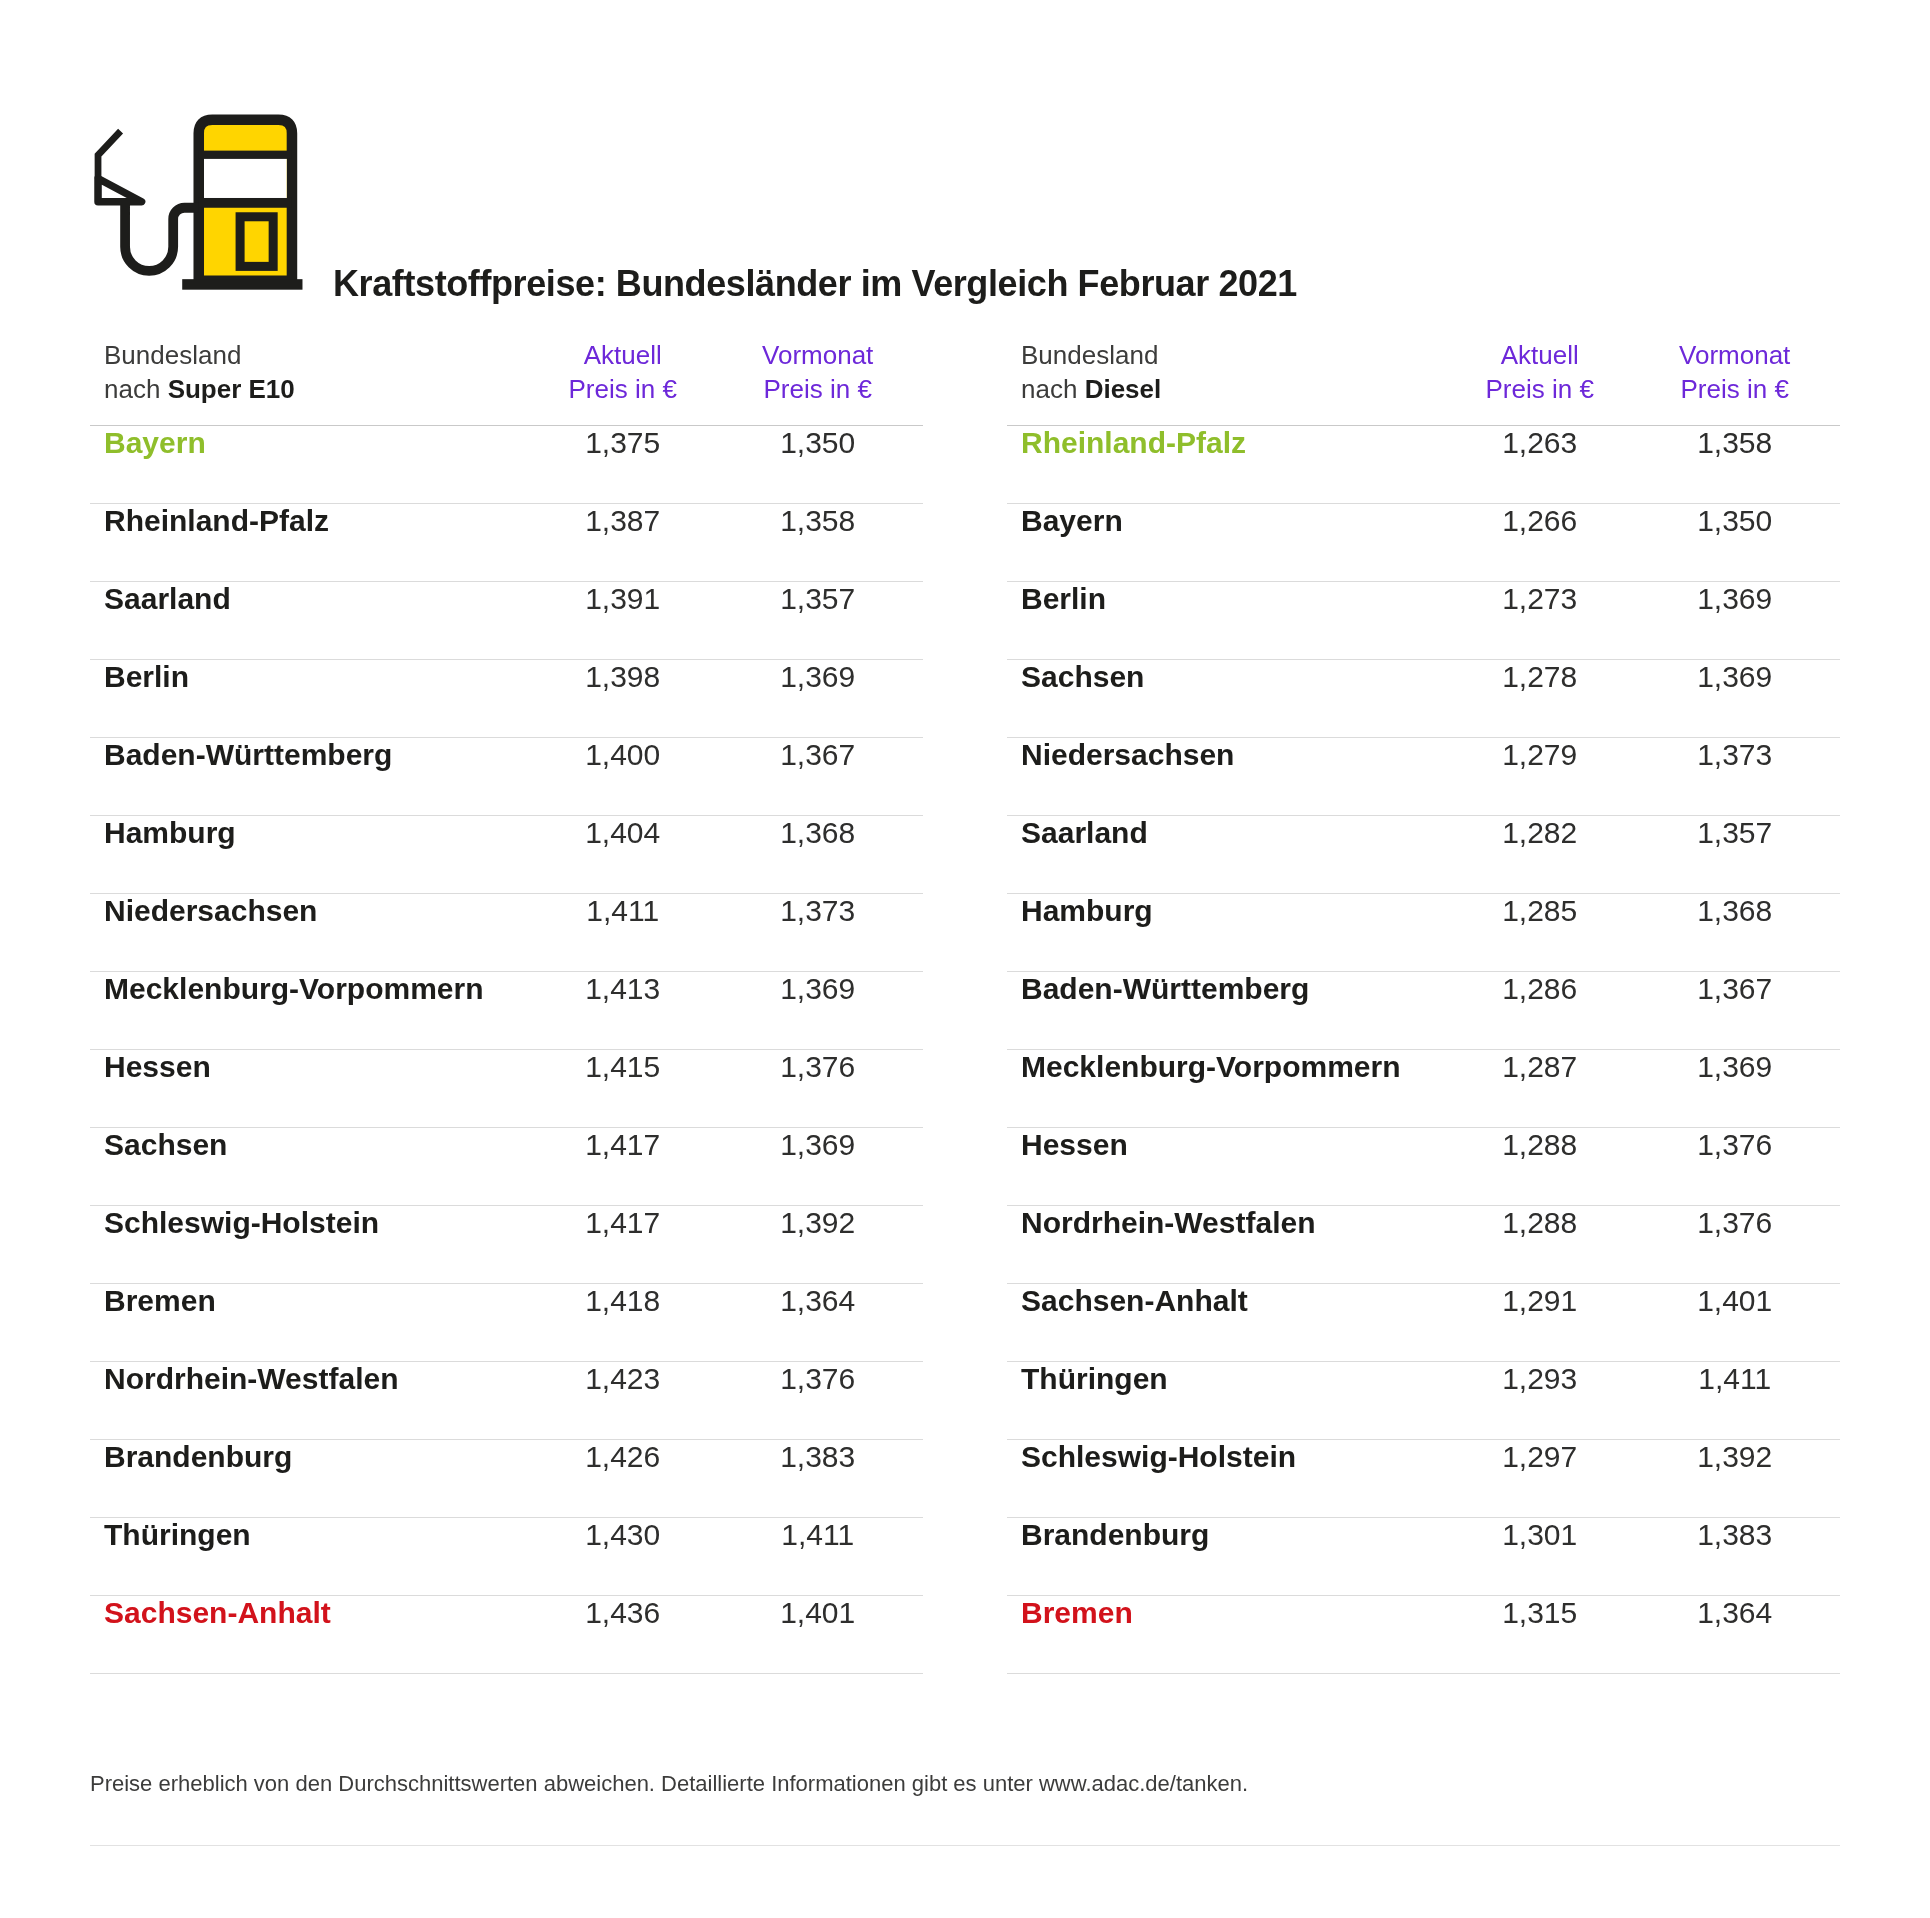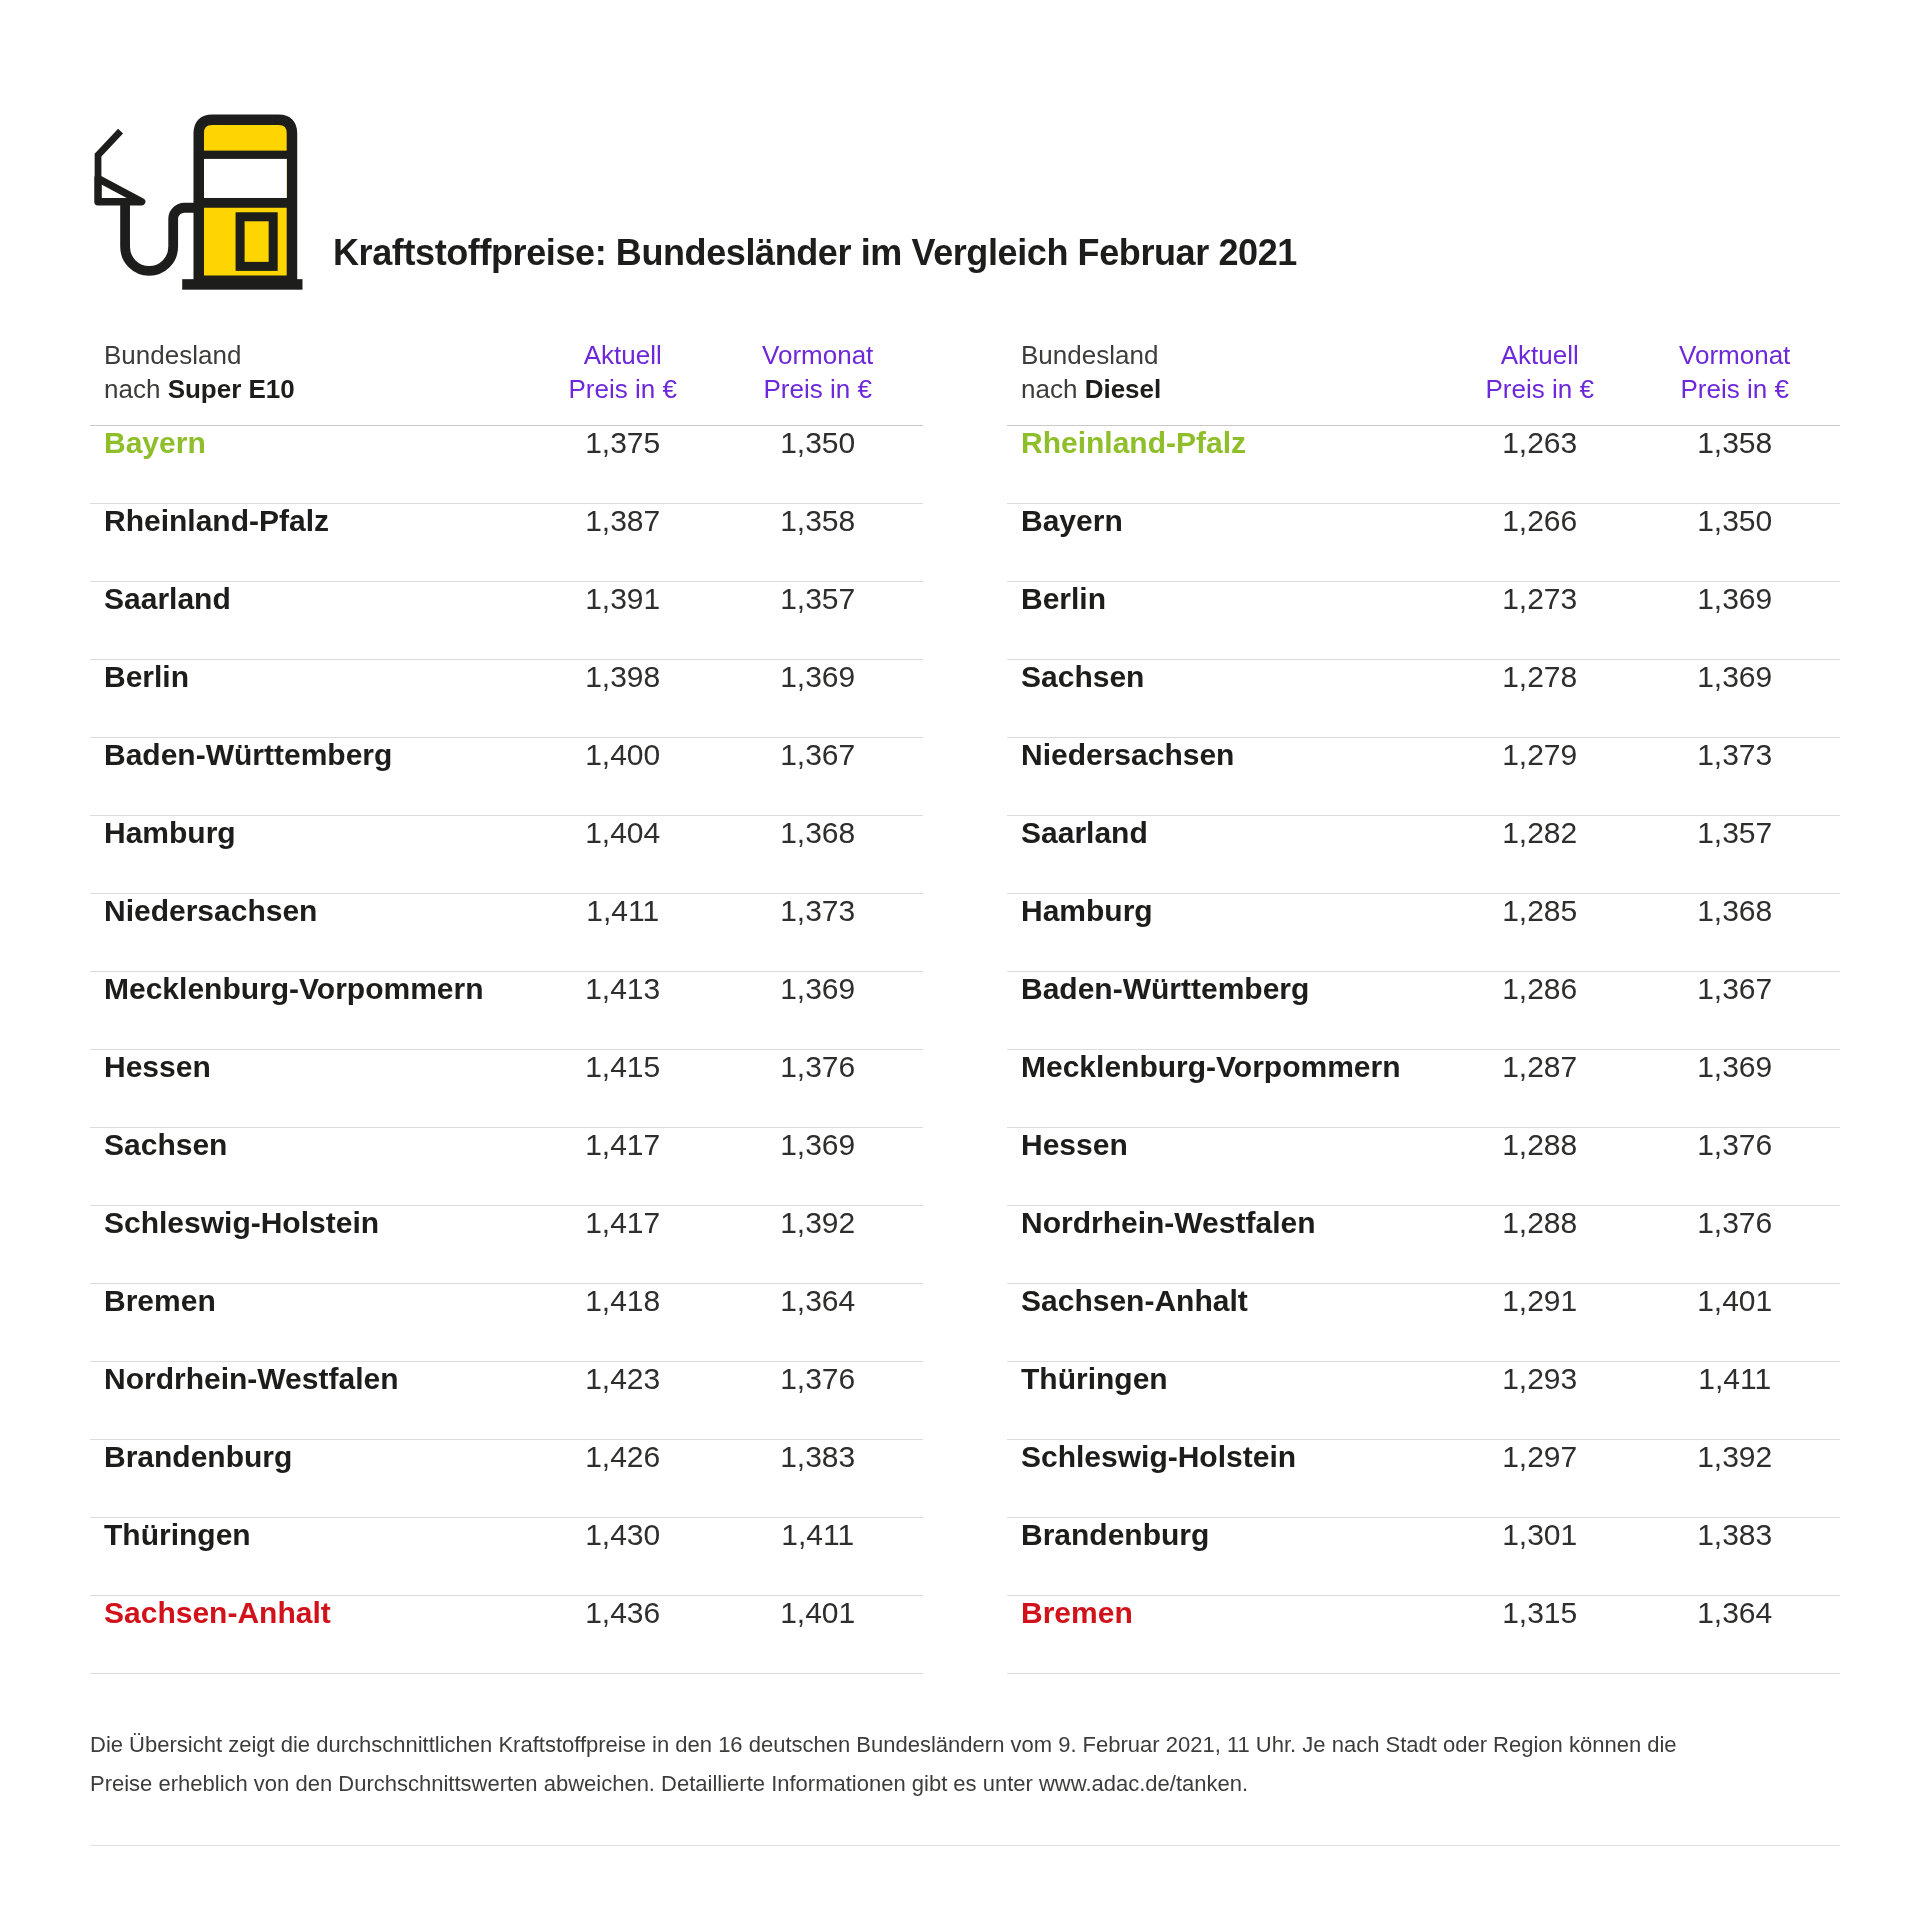--- a/index.html
+++ b/index.html
@@ -9,21 +9,21 @@
     height: 1919px;
     font-family: "Liberation Sans", sans-serif;
     color: #1d1d1b;
     overflow: hidden;
   }
   .page { width: 100%; height: 100%; position: relative; }
 
   
   .header {
     display: flex;
-    align-items: center;
+    align-items: flex-end;
     margin: 109px 90px 0 86px;
   }
   .pump-icon-svg { width: 227px; height: 193px; flex: 0 0 auto; }
   .page-title {
     font-size: 36px;
     font-weight: bold;
     letter-spacing: -0.4px;
     color: #1d1d1b;
     margin: 92px 0 0 20px;
     white-space: nowrap;
@@ -362,21 +362,21 @@
     <div class="cell-land red">Bremen</div>
     <div class="cell-num">1,315</div>
     <div class="cell-num">1,364</div>
   </div>
 </div>
     </section>
 
   </div>
 
   <p class="footnote">
-    <span>Die Übersicht zeigt die durchschnittlichen Kraftstoffpreise in den 16 deutschen Bundesländern vom 9. Februar 2021, 11 Uhr. Je nach Stadt oder Region können die</span><br>
+    <br>
     <span>Preise erheblich von den Durchschnittswerten abweichen. Detaillierte Informationen gibt es unter www.adac.de/tanken.</span>
   </p>
 
   <div class="footer-rule"></div>
 
 
 </div>
 
 
 </body></html>

